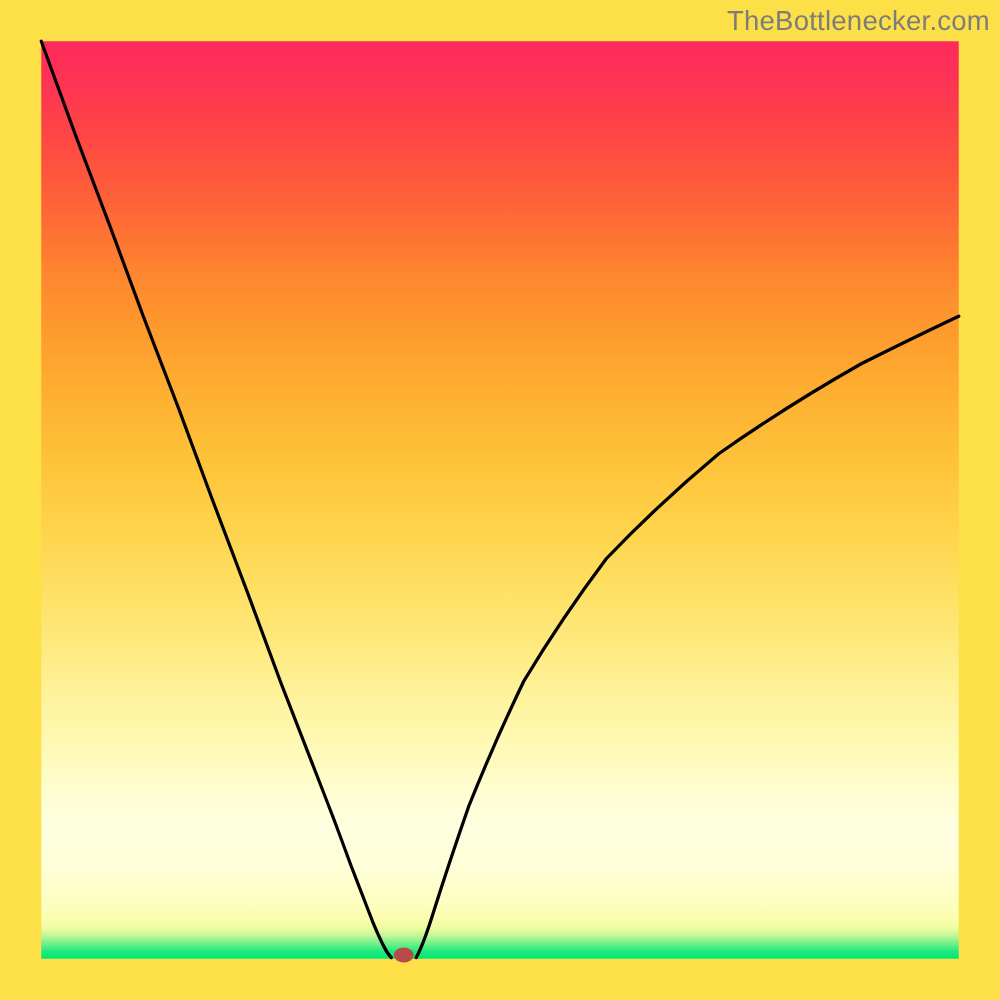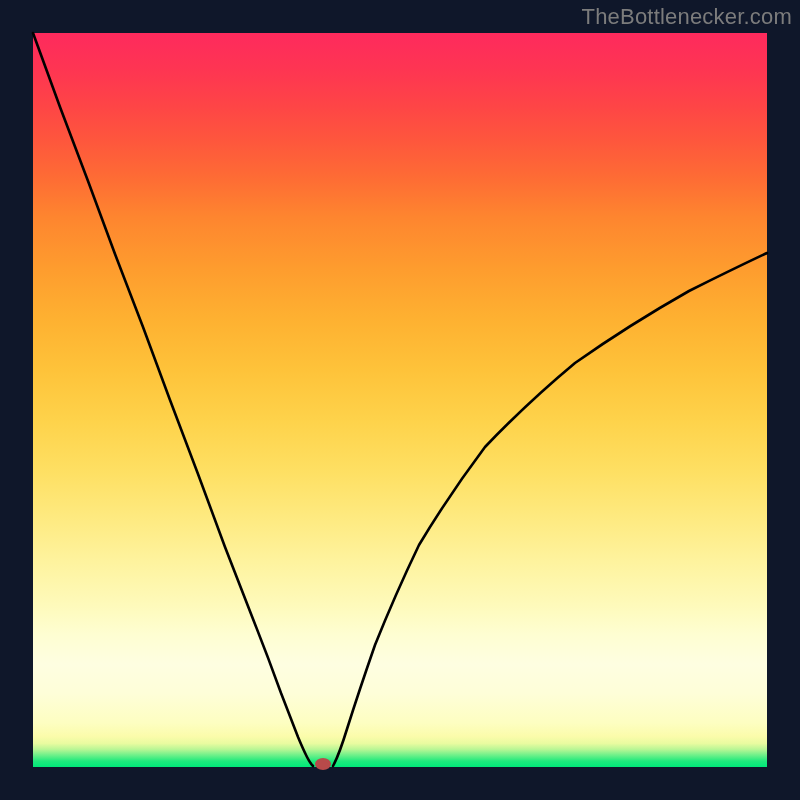--- a/index.html
+++ b/index.html
@@ -8,21 +8,21 @@
     width: 800px;
     height: 800px;
     background: #000;
     overflow: hidden;
     font-family: Arial, Helvetica, sans-serif;
   }
   .frame {
     position: relative;
     width: 800px;
     height: 800px;
-    background: #0f172a;
+    background: #fde047;
   }
   .plot {
     position: absolute;
     left: 33px;
     top: 33px;
     width: 734px;
     height: 734px;
     
     background: linear-gradient(
       to top,

